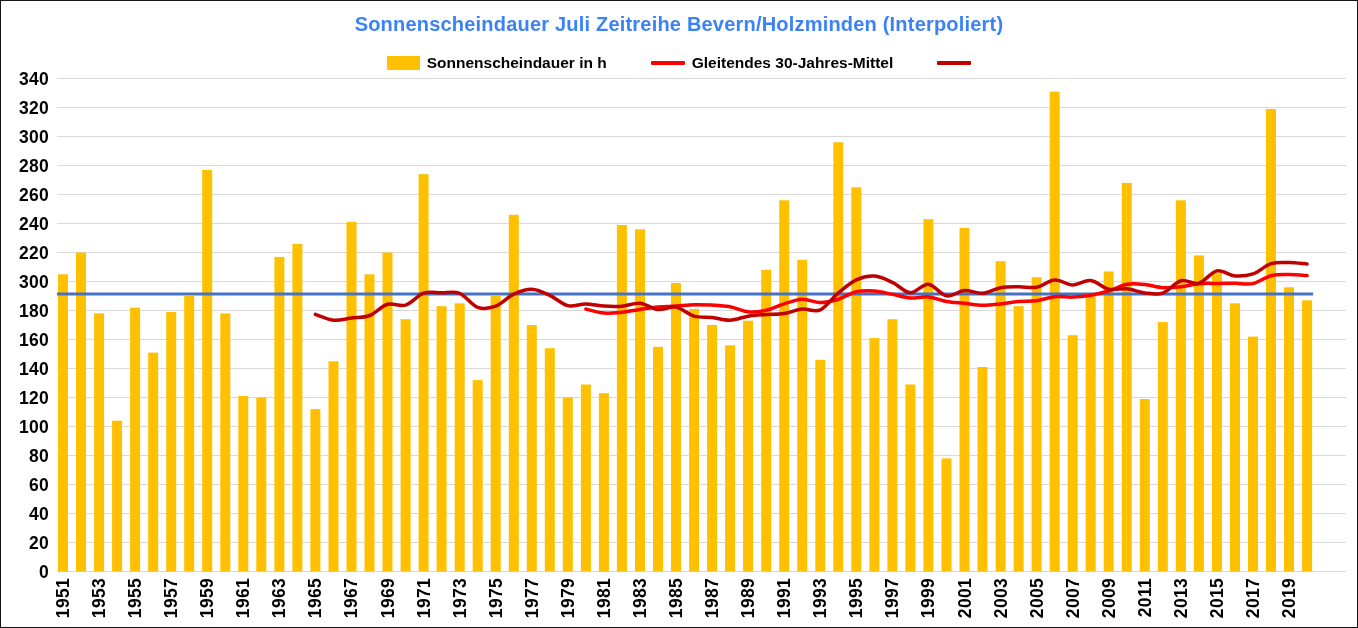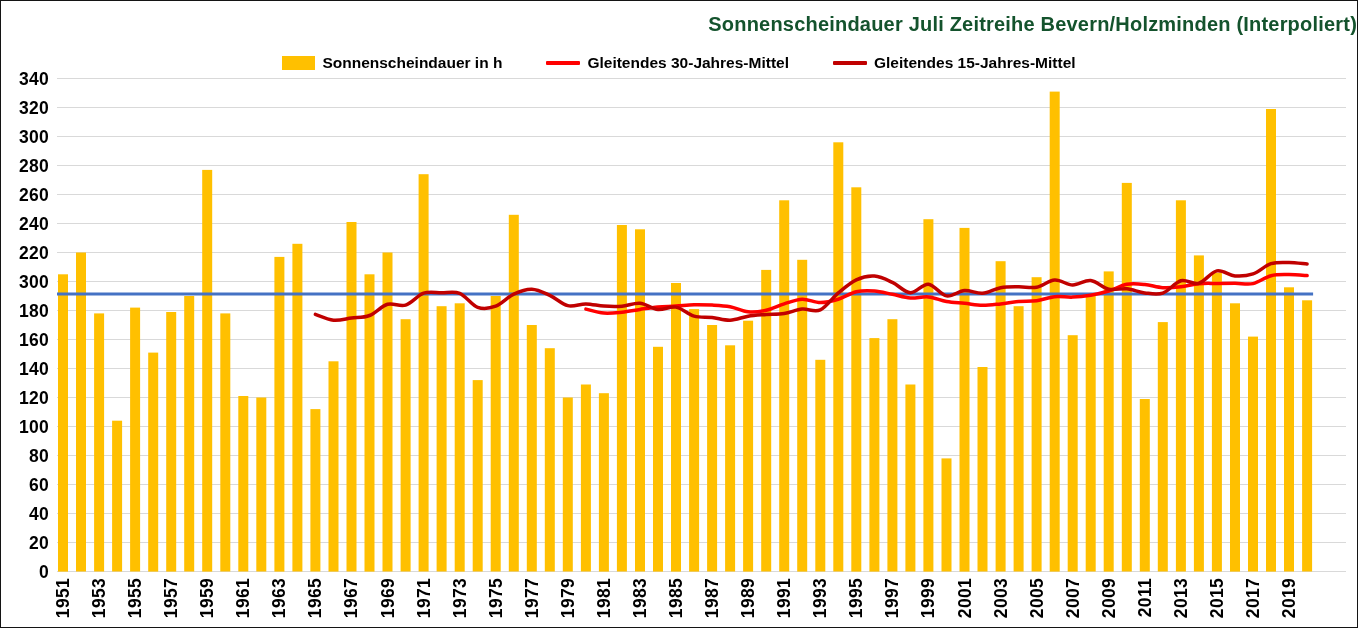--- a/index.html
+++ b/index.html
@@ -2,22 +2,22 @@
 <html><head>
 <meta charset="utf-8">
 <style>
   html,body{margin:0;padding:0;background:#fff;}
   .frame{
     position:relative;width:1358px;height:628px;box-sizing:border-box;
     border:1px solid #141414;background:#fff;overflow:hidden;
     font-family:"Liberation Sans",sans-serif;
   }
   .chart-title{
-    position:absolute;top:12px;left:0;width:100%;text-align:right;
-    font-size:20px;font-weight:bold;color:#14532d;letter-spacing:0.2px;
+    position:absolute;top:12px;left:0;width:100%;text-align:center;
+    font-size:20px;font-weight:bold;color:#3b82f6;letter-spacing:0.2px;
   }
   .legend{
     position:absolute;top:53px;left:0;width:100%;
     display:flex;justify-content:center;align-items:center;gap:44px;
   }
   .legend-item{display:flex;align-items:center;gap:7px;}
   .legend-label{font-size:15.5px;font-weight:bold;color:#000;white-space:nowrap;}
   .sw-bar{width:33px;height:14px;display:inline-block;}
   .sw-line{width:34px;height:4px;display:inline-block;border-radius:1px;}
   svg#plot{position:absolute;left:0;top:0;}
@@ -41,21 +41,20 @@
     <div class="legend-item">
       <span class="sw-bar" style="background: rgb(255, 192, 0);"></span>
       <span class="legend-label">Sonnenscheindauer in h</span>
     </div>
     <div class="legend-item">
       <span class="sw-line" style="background: rgb(255, 0, 0);"></span>
       <span class="legend-label">Gleitendes 30-Jahres-Mittel</span>
     </div>
     <div class="legend-item">
       <span class="sw-line" style="background: rgb(192, 0, 0);"></span>
-      <span class="legend-label">Gleitendes 15-Jahres-Mittel</span>
     </div>
   </div>
 
   <svg id="plot" width="1358" height="628" viewBox="0 0 1358 628">
       <g>
         <line x1="56" x2="1345" y1="570.5" y2="570.5" stroke="#D9D9D9" stroke-width="1"></line>
         <line x1="56" x2="1345" y1="541.5" y2="541.5" stroke="#D9D9D9" stroke-width="1"></line>
         <line x1="56" x2="1345" y1="512.5" y2="512.5" stroke="#D9D9D9" stroke-width="1"></line>
         <line x1="56" x2="1345" y1="483.5" y2="483.5" stroke="#D9D9D9" stroke-width="1"></line>
         <line x1="56" x2="1345" y1="454.5" y2="454.5" stroke="#D9D9D9" stroke-width="1"></line>

